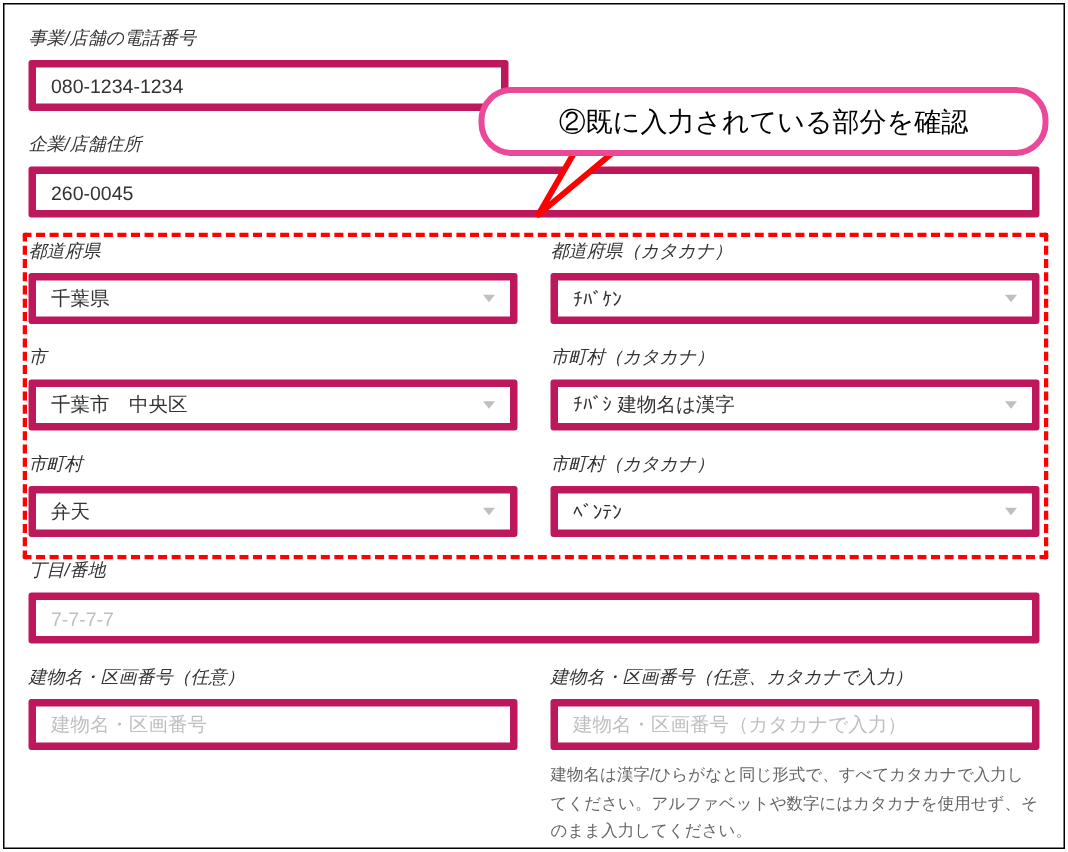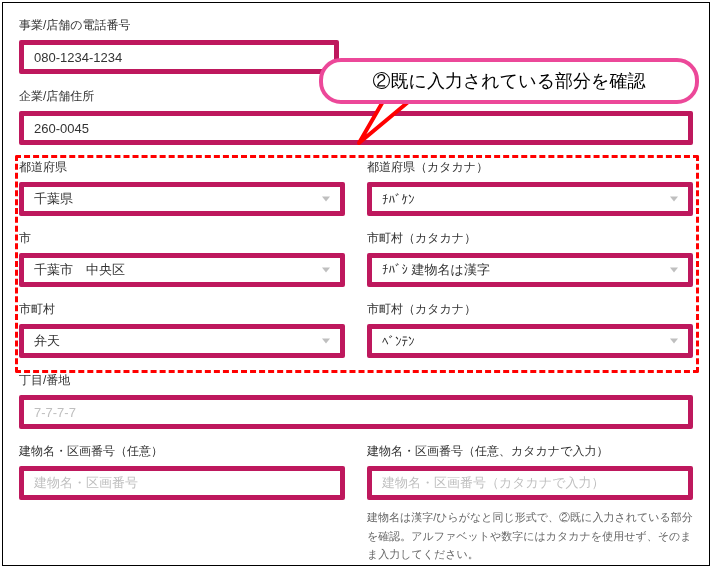--- a/index.html
+++ b/index.html
@@ -20,20 +20,21 @@
     padding: 14px 16px 10px 16px;
     position: relative;
   }
   .field-group { margin-bottom: 14px; }
   .field-label {
     font-size: 12px;
     color: #333;
     margin-bottom: 6px;
     display: block;
     font-weight: 500;
+    font-style: italic;
   }
   .text-input, .select-input {
     width: 100%;
     height: 34px;
     border: 5px solid #be185d;
     border-radius: 2px;
     padding: 0 10px;
     font-size: 13px;
     color: #333;
     background: #fff;
@@ -180,21 +181,21 @@
       <span class="field-label">建物名・区画番号（任意）</span>
       <div class="text-input">
         <span class="placeholder">建物名・区画番号</span>
       </div>
     </div>
     <div class="col">
       <span class="field-label">建物名・区画番号（任意、カタカナで入力）</span>
       <div class="text-input">
         <span class="placeholder">建物名・区画番号（カタカナで入力）</span>
       </div>
-      <div class="hint-text">建物名は漢字/ひらがなと同じ形式で、②既に入力されている部分を確認。アルファベットや数字にはカタカナを使用せず、そのまま入力してください。</div>
+      <div class="hint-text">建物名は漢字/ひらがなと同じ形式で、すべてカタカナで入力してください。アルファベットや数字にはカタカナを使用せず、そのまま入力してください。</div>
     </div>
   </div>
 
   <div class="dashed-box dashed-main"></div>
 
   <div class="callout">
     <span>②既に入力されている部分を確認</span>
   </div>
   <svg class="callout-tail" width="60" height="60">
     <polygon points="30,3 58,3 4,48" fill="#fff" stroke="#ff0000" stroke-width="4" stroke-linejoin="round"></polygon>

